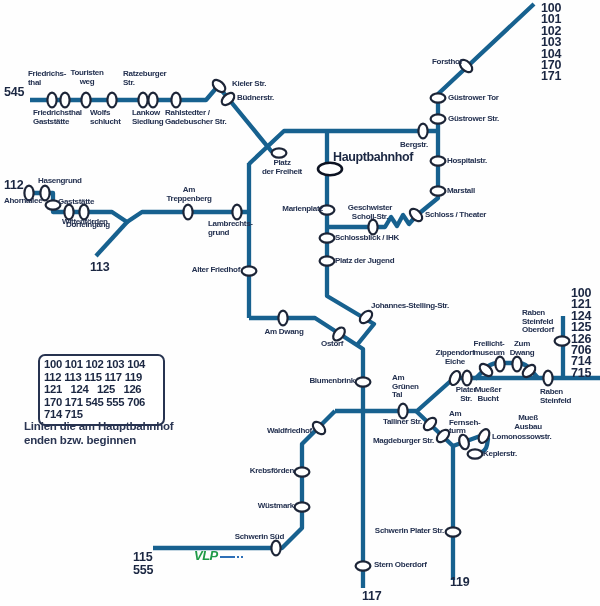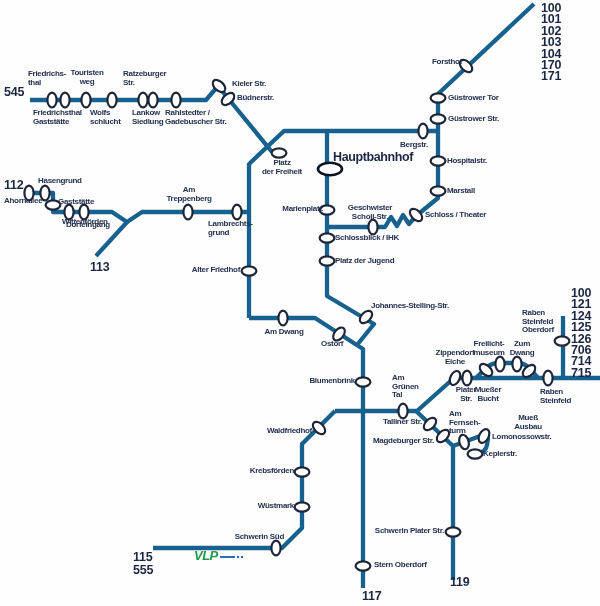--- a/index.html
+++ b/index.html
@@ -206,16 +206,25 @@
 <div class="lb" style="left:507px;top:340px;width:30px;text-align:center;">Zum
 Dwang</div>
 <div class="lb" style="left:511px;top:386px;width:34px;text-align:center;margin-top:28px;">Mueß
 Ausbau</div>
 <div class="lb" style="left:540px;top:388px;width:38px;">Raben
 Steinfeld</div>
 <div class="lb" style="left:522px;top:309px;width:36px;">Raben
 Steinfeld
 Oberdorf</div>
 
+<div class="legend-box">
+  <div class="legend-row">100 101 102 103 104</div>
+  <div class="legend-row">112 113 115 117 119</div>
+  <div class="legend-row">121   124   125   126</div>
+  <div class="legend-row">170 171 545 555 706</div>
+  <div class="legend-row">714 715</div>
+</div>
+<div class="legend-caption">Linien die am Hauptbahnhof
+enden bzw. beginnen</div>
 
 <div class="vlp"><span>VLP</span><span class="vlp-tail"></span><span class="vlp-dots"></span></div>
 
 </div>
 
 </body></html>

